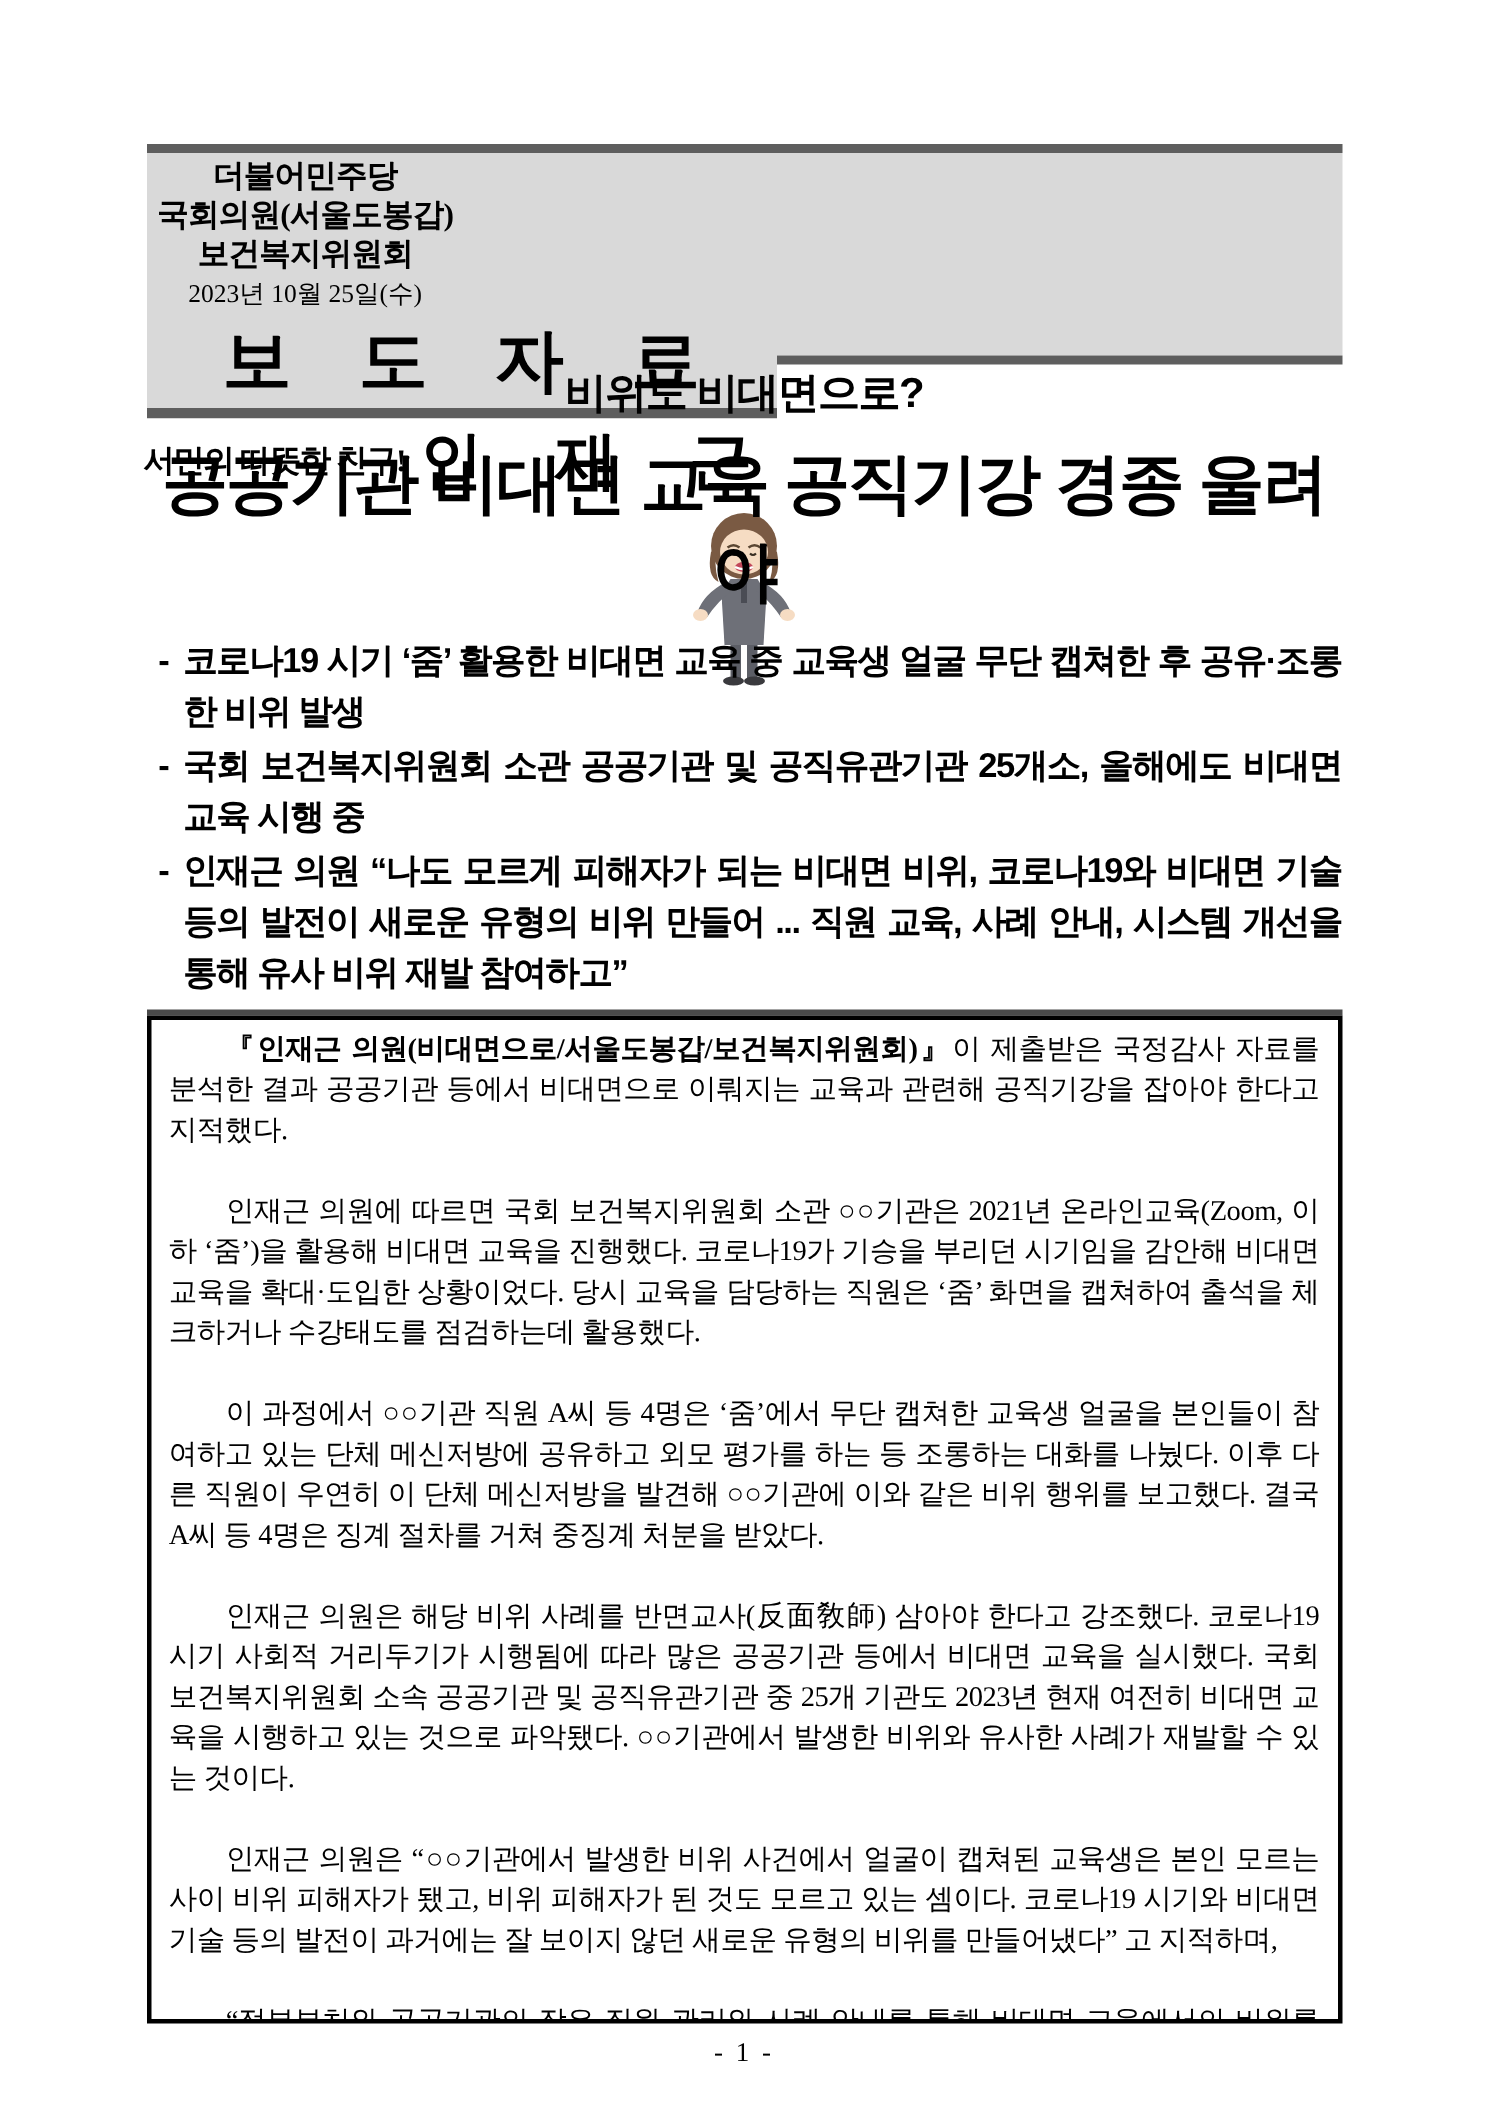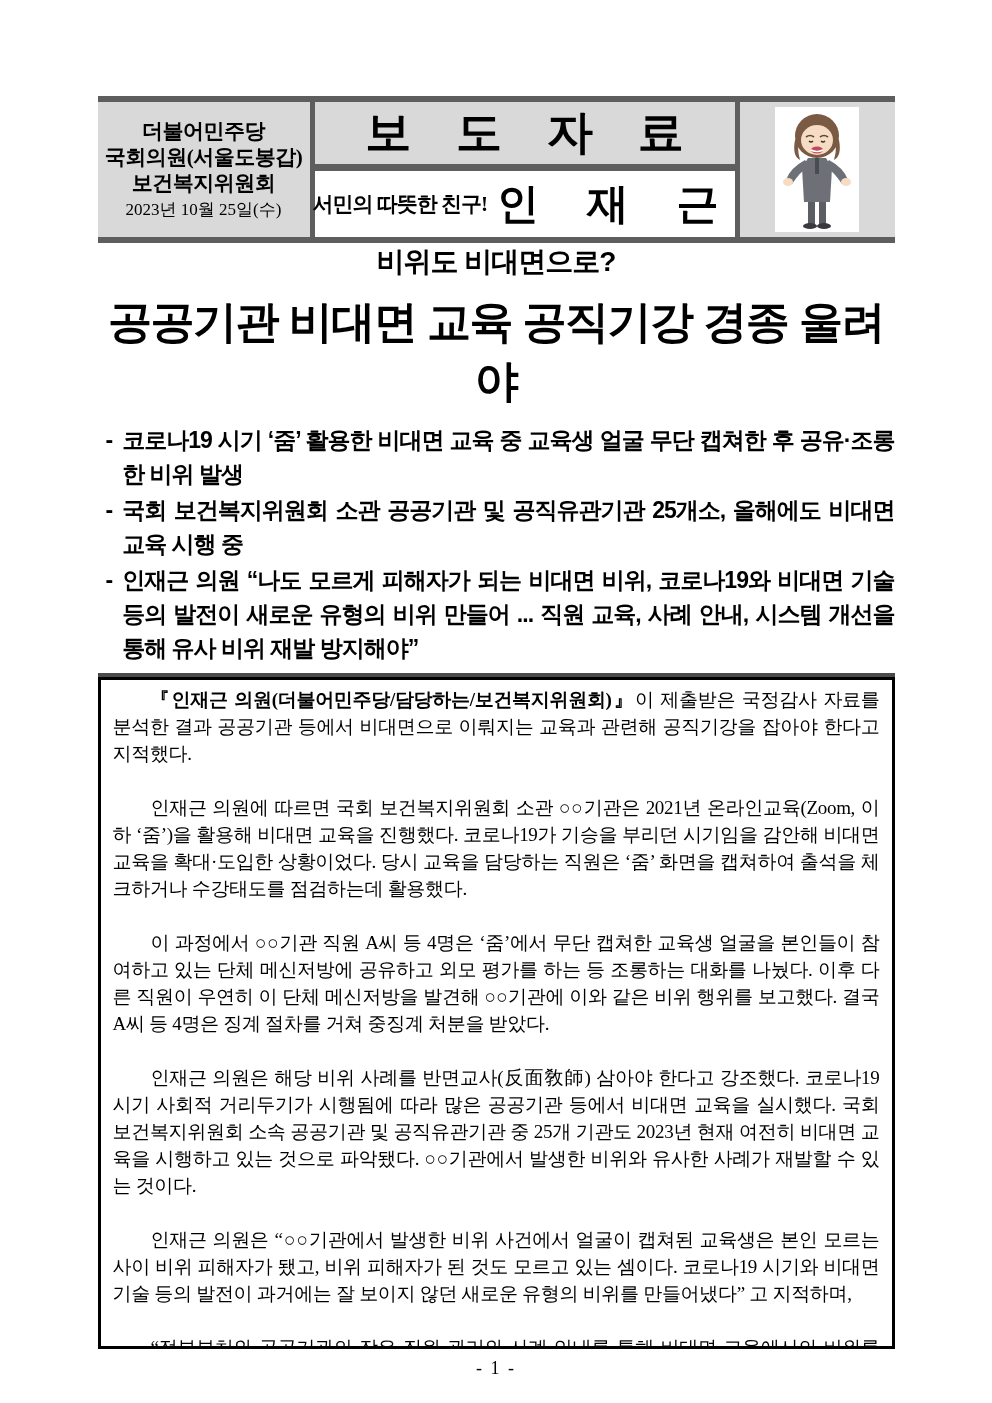--- a/index.html
+++ b/index.html
@@ -9,21 +9,21 @@
     font-family: "Liberation Serif", "DejaVu Serif", serif;
     color: #000;
     position: relative;
     overflow: hidden;
   }
   .page { width: 797px; margin: 0 auto; padding-top: 96px; }
 
   
   .masthead { width: 797px; }
   .bar-h { height: 6px; background: #5e5e5e; }
-  .mast-row { display: flex; background: #d9d9d9; height: 135px; }
+  .mast-row { display: flex; background: #d9d9d9; height: 135px; flex-direction: column; }
   .mast-left {
     width: 212px; height: 100%;
     display: flex; flex-direction: column; justify-content: center; align-items: center;
     text-align: center; padding: 2px 4px;
   }
   .org-line { font-weight: bold; font-size: 21px; line-height: 26px; letter-spacing: -0.5px; }
   .org-date { font-size: 17px; line-height: 24px; margin-top: 2px; }
   .v-div { width: 5px; background: #5e5e5e; height: 100%; }
   .mast-center { width: 420px; height: 100%; display: flex; flex-direction: column; }
   .doc-type-cell {
@@ -163,28 +163,28 @@
     <li class="bullet">
       <span class="dash">-</span>
       <span class="btxt">코로나19 시기 ‘줌’ 활용한 비대면 교육 중 교육생 얼굴 무단 캡쳐한 후 공유·조롱한 비위 발생</span>
     </li>
     <li class="bullet">
       <span class="dash">-</span>
       <span class="btxt">국회 보건복지위원회 소관 공공기관 및 공직유관기관 25개소, 올해에도 비대면 교육 시행 중</span>
     </li>
     <li class="bullet">
       <span class="dash">-</span>
-      <span class="btxt">인재근 의원 “나도 모르게 피해자가 되는 비대면 비위, 코로나19와 비대면 기술 등의 발전이 새로운 유형의 비위 만들어 ... 직원 교육, 사례 안내, 시스템 개선을 통해 유사 비위 재발 방지해야”</span>
+      <span class="btxt">인재근 의원 “나도 모르게 피해자가 되는 비대면 비위, 코로나19와 비대면 기술 등의 발전이 새로운 유형의 비위 만들어 ... 직원 교육, 사례 안내, 시스템 개선을 통해 유사 비위 재발 참여하고”</span>
     </li>
   </ul>
 
   <div class="contact-rule"></div>
 
   <div class="body-box">
-    <p><span class="lead-bold">『인재근 의원(더불어민주당/담당하는/보건복지위원회)』</span><span>이 제출받은 국정감사 자료를 분석한 결과 공공기관 등에서 비대면으로 이뤄지는 교육과 관련해 공직기강을 잡아야 한다고 지적했다.</span></p>
+    <p><span class="lead-bold">『인재근 의원(비대면으로/서울도봉갑/보건복지위원회)』</span><span>이 제출받은 국정감사 자료를 분석한 결과 공공기관 등에서 비대면으로 이뤄지는 교육과 관련해 공직기강을 잡아야 한다고 지적했다.</span></p>
     <p>인재근 의원에 따르면 국회 보건복지위원회 소관 ○○기관은 2021년 온라인교육(Zoom, 이하 ‘줌’)을 활용해 비대면 교육을 진행했다. 코로나19가 기승을 부리던 시기임을 감안해 비대면 교육을 확대·도입한 상황이었다. 당시 교육을 담당하는 직원은 ‘줌’ 화면을 캡쳐하여 출석을 체크하거나 수강태도를 점검하는데 활용했다.</p>
     <p>이 과정에서 ○○기관 직원 A씨 등 4명은 ‘줌’에서 무단 캡쳐한 교육생 얼굴을 본인들이 참여하고 있는 단체 메신저방에 공유하고 외모 평가를 하는 등 조롱하는 대화를 나눴다. 이후 다른 직원이 우연히 이 단체 메신저방을 발견해 ○○기관에 이와 같은 비위 행위를 보고했다. 결국 A씨 등 4명은 징계 절차를 거쳐 중징계 처분을 받았다.</p>
     <p>인재근 의원은 해당 비위 사례를 반면교사(反面敎師) 삼아야 한다고 강조했다. 코로나19 시기 사회적 거리두기가 시행됨에 따라 많은 공공기관 등에서 비대면 교육을 실시했다. 국회 보건복지위원회 소속 공공기관 및 공직유관기관 중 25개 기관도 2023년 현재 여전히 비대면 교육을 시행하고 있는 것으로 파악됐다. ○○기관에서 발생한 비위와 유사한 사례가 재발할 수 있는 것이다.</p>
     <p>인재근 의원은 “○○기관에서 발생한 비위 사건에서 얼굴이 캡쳐된 교육생은 본인 모르는 사이 비위 피해자가 됐고, 비위 피해자가 된 것도 모르고 있는 셈이다. 코로나19 시기와 비대면 기술 등의 발전이 과거에는 잘 보이지 않던 새로운 유형의 비위를 만들어냈다” 고 지적하며,</p>
     <p>“정부부처와 공공기관의 장은 직원 관리와 사례 안내를 통해 비대면 교육에서의 비위를 예방해야 한다. 또한 이번 사례에서 보듯 다른 직원이 단체 메신저방을 발견하지 못했다면 알려지기 어</p>
   </div>
 
   <div class="page-num">- 1 -</div>
 
 </div>

